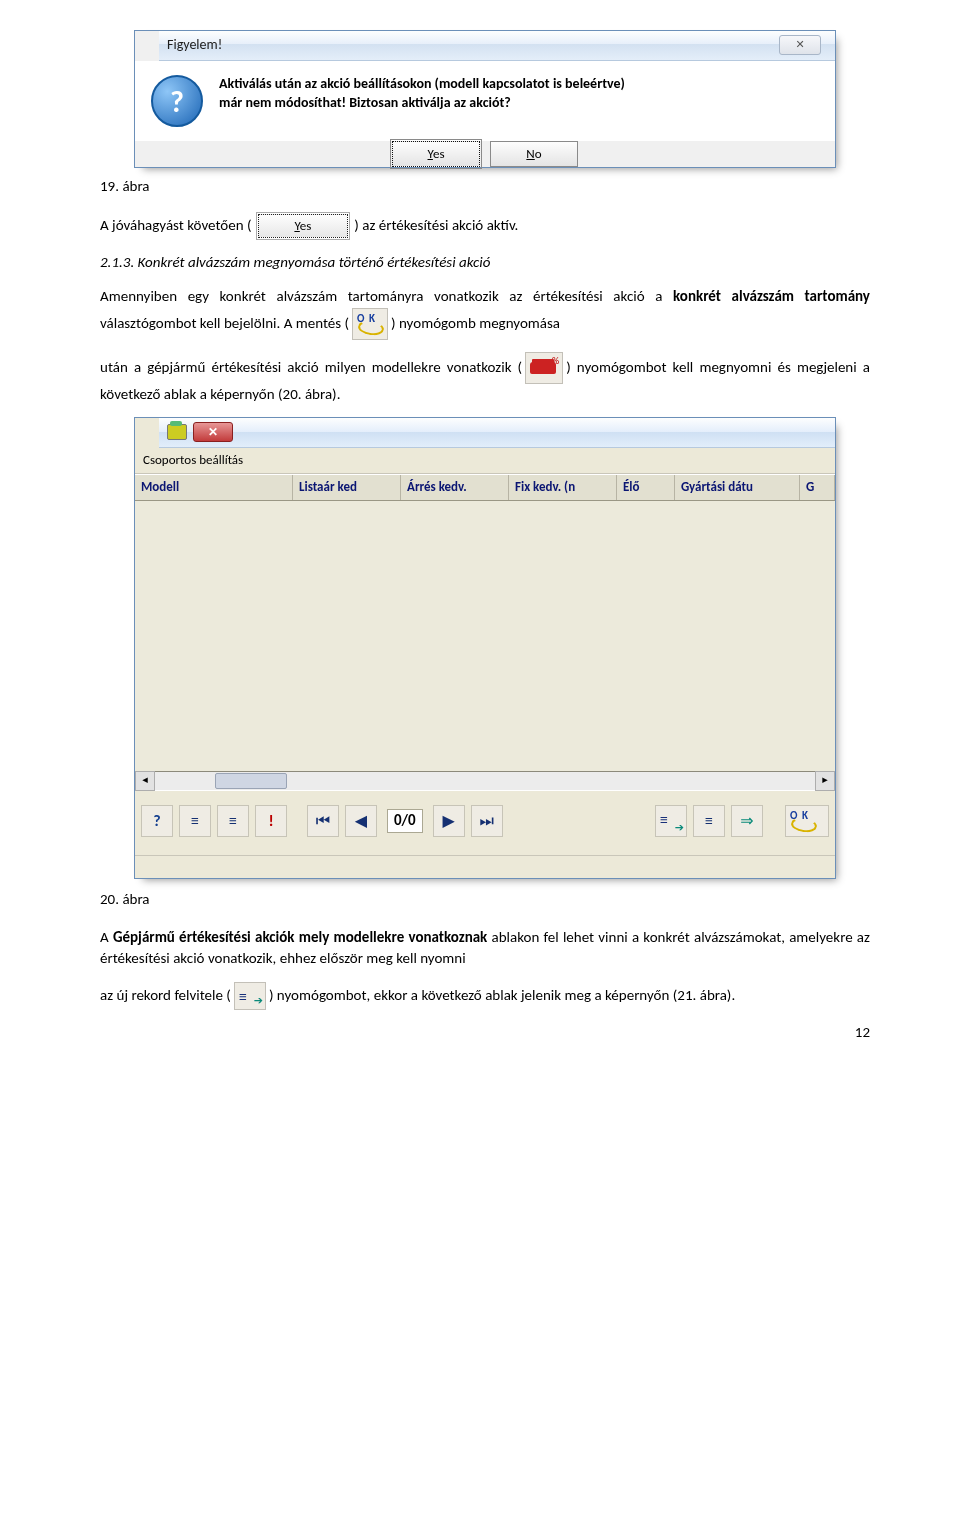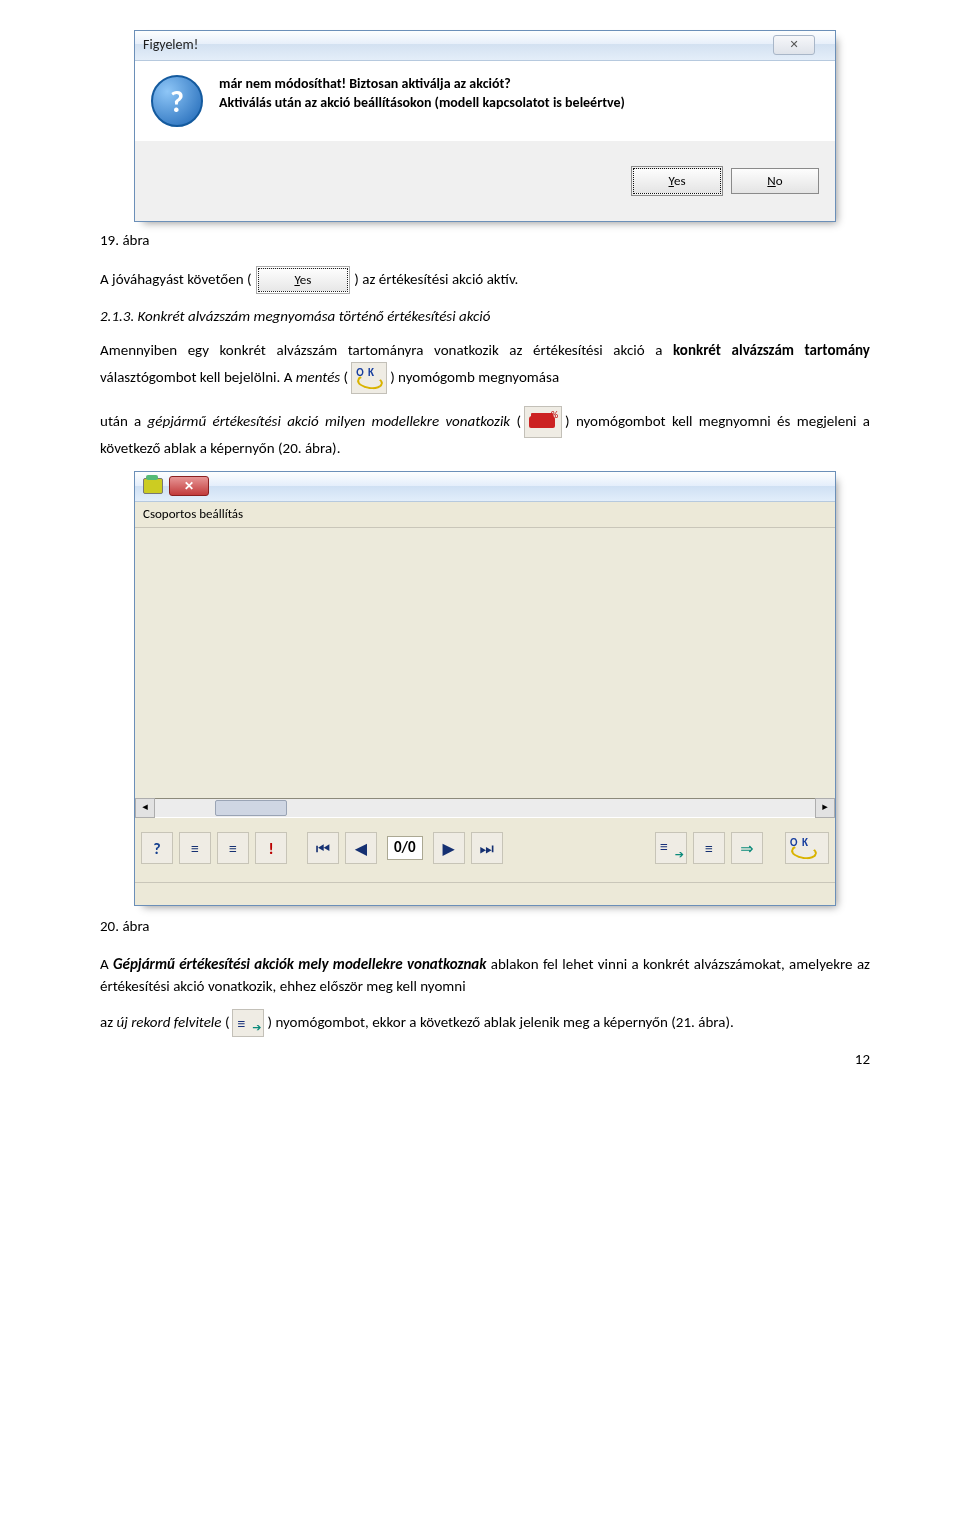--- a/index.html
+++ b/index.html
@@ -12,59 +12,60 @@
     width: 960px;
     box-sizing: border-box;
     line-height: 1.45;
   }
   .figure-caption {
     margin: 8px 0 16px;
   }
   .para { margin: 12px 0; text-align: justify; }
   .section-heading { font-style: italic; margin: 14px 0 10px; }
   .bold { font-weight: bold; }
-  .italic { font-style: italic; }
+  .italic { }
   .page-num { text-align: right; margin-top: 10px; font-size: 15px; }
 
   
   .win7-dialog {
     border: 1px solid #6b8fb8;
     background: #f0f0f0;
     width: 700px;
     margin: 0 auto 8px;
     box-shadow: 5px 5px 8px -4px #999;
   }
   .titlebar {
     background: linear-gradient(#fdfefe, #e7effa 45%, #d3e1f1 46%, #e4eef9);
-    padding: 4px 20px 5px 8px;
+    padding: 4px 14px 5px 8px;
     display: flex;
     align-items: center;
     border-bottom: 1px solid #b6c9de;
     font-size: 14px;
+    margin-left: 24px;
   }
   .titlebar-text { flex: 1; color: #1e1e1e; }
   .close-x {
     width: 40px; height: 18px;
     border: 1px solid #a8b6c8;
     border-radius: 3px;
     background: linear-gradient(#f6f7fa,#dfe3ea);
     display:flex; align-items:center; justify-content:center;
     font-size: 11px; color:#555;
   }
   .dlg-body { background: #fff; padding: 14px 16px; display:flex; gap:16px; }
   .q-icon {
     width:48px; height:48px; border-radius:50%;
     background: radial-gradient(circle at 30% 30%, #8ec6f7, #1b64b4);
     border:2px solid #145a9e;
     display:flex; align-items:center; justify-content:center;
     color:#fff; font-weight:bold; font-size:30px;
     flex-shrink:0;
   }
   .dlg-text { font-weight: bold; font-size:14px; line-height:1.35; }
-  .dlg-buttons { padding: 27px 16px; display:flex; justify-content:flex-end; gap:10px; background:#f0f0f0;}
+  .dlg-buttons { padding: 0 16px; display:flex; justify-content:center; gap:10px; background:#f0f0f0;}
   .btn {
     min-width:86px; height:24px;
     border:1px solid #8a8a8a;
     background:linear-gradient(#fdfdfd,#e4e4e4);
     font-size:13px; display:flex; align-items:center; justify-content:center;
     color:#000;
   }
   .btn.default { border:1px dotted #111; outline:1px solid #8a8a8a; outline-offset:1px;}
   .yes-inline {
     display:inline-block; width:88px; height:22px;
@@ -160,22 +161,22 @@
 <body>
 
 <div class="win7-dialog">
   <div class="titlebar">
     <span class="titlebar-text">Figyelem!</span>
     <div class="close-x">✕</div>
   </div>
   <div class="dlg-body">
     <div class="q-icon">?</div>
     <div class="dlg-text">
+      <div>Aktiválás után az akció beállításokon (modell kapcsolatot is beleértve)</div>
       <div>már nem módosíthat! Biztosan aktiválja az akciót?</div>
-      <div>Aktiválás után az akció beállításokon (modell kapcsolatot is beleértve)</div>
     </div>
   </div>
   <div class="dlg-buttons">
     <div class="btn default">
       <span><span class="underline">Y</span>es</span>
     </div>
     <div class="btn">
       <span><span class="underline">N</span>o</span>
     </div>
   </div>
@@ -208,20 +209,29 @@
   <span class="italic">gépjármű értékesítési akció milyen modellekre vonatkozik</span>
   <span> (</span><span class="car-icon"></span><span>) nyomógombot kell megnyomni és megjeleni a következő ablak a képernyőn (20. ábra).</span>
 </div>
 
 <div class="datawin">
   <div class="titlebar">
     <div class="titlebar-icon"></div>
     <div class="close-red">✕</div>
   </div>
   <div class="toolbar-row">Csoportos beállítás</div>
+  <div class="col-headers">
+    <div style="width:145px">Modell</div>
+    <div style="width:95px">Listaár ked</div>
+    <div style="width:95px">Árrés kedv.</div>
+    <div style="width:95px">Fix kedv. (n</div>
+    <div style="width:45px">Élő</div>
+    <div style="width:112px">Gyártási dátu</div>
+    <div style="flex:1">G</div>
+  </div>
   <div class="gridbody"></div>
   <div class="hscroll">
     <div class="arrow">◂</div>
     <div class="thumb"></div>
     <div style="flex:1"></div>
     <div class="arrow">▸</div>
   </div>
   <div class="nav-toolbar">
     <div class="tbbtn" style="color:#16408f;font-weight:bold;">?</div>
     <div class="tbbtn">≡</div>

